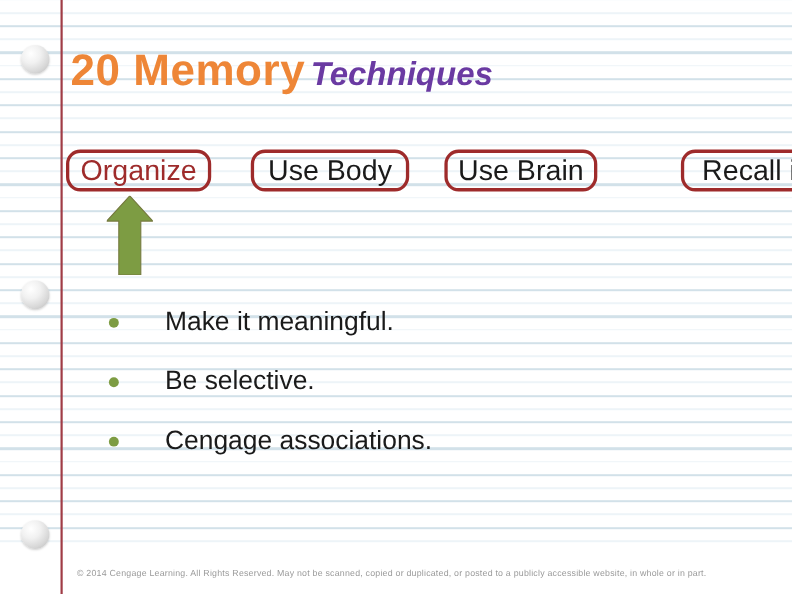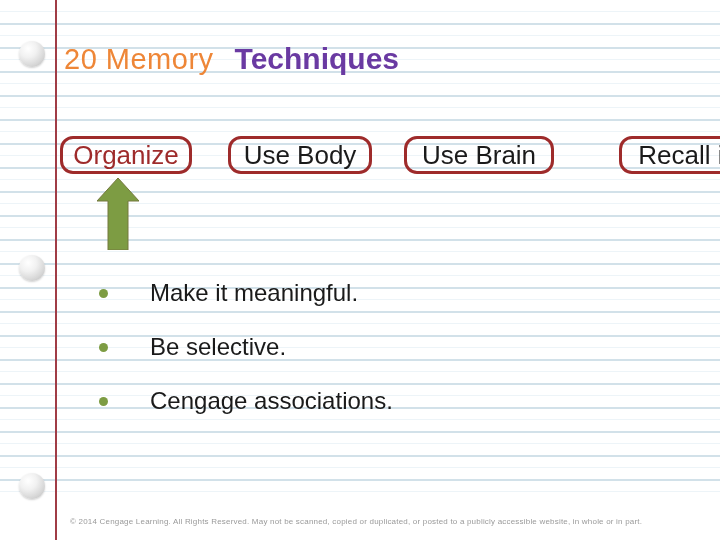--- a/index.html
+++ b/index.html
@@ -57,50 +57,51 @@
   .hole-3 { left: 19px; top: 473px; }
 
   
   .title {
     position: absolute;
     left: 64px; top: 42px;
     white-space: nowrap;
     z-index: 4;
   }
   .title-main {
-    font-size: 29px;
-    font-weight: normal;
+    font-size: 40px;
+    font-weight: bold;
     color: #ee8637;
     letter-spacing: 0.5px;
     text-align: right;
   }
   .title-sub {
     font-size: 30px;
     font-weight: bold;
+    font-style: italic;
     color: #6a3aa2;
-    margin-left: 21px;
+    margin-left: 5px;
   }
 
   
   .tab {
     position: absolute;
     top: 136px; height: 38px;
     box-sizing: border-box;
     border: 3px solid #9e2b2b;
     border-radius: 13px;
     background: transparent;
     display: flex; align-items: center; justify-content: center;
     font-size: 26px;
     color: #1a1a1a;
     z-index: 4;
     cursor: pointer;
   }
   .tab-1 { left: 60px;  width: 132px; color: #9e2b2b; }
   .tab-2 { left: 228px; width: 144px; }
-  .tab-3 { left: 404px; width: 150px; }
+  .tab-3 { left: 404px; width: 139px; }
   .tab-4 { left: 573px; width: 131px; margin-left: 46px; }
 
   
   .up-arrow {
     position: absolute;
     left: 97px; top: 178px;
     width: 42px; height: 72px;
     z-index: 4;
   }
 

